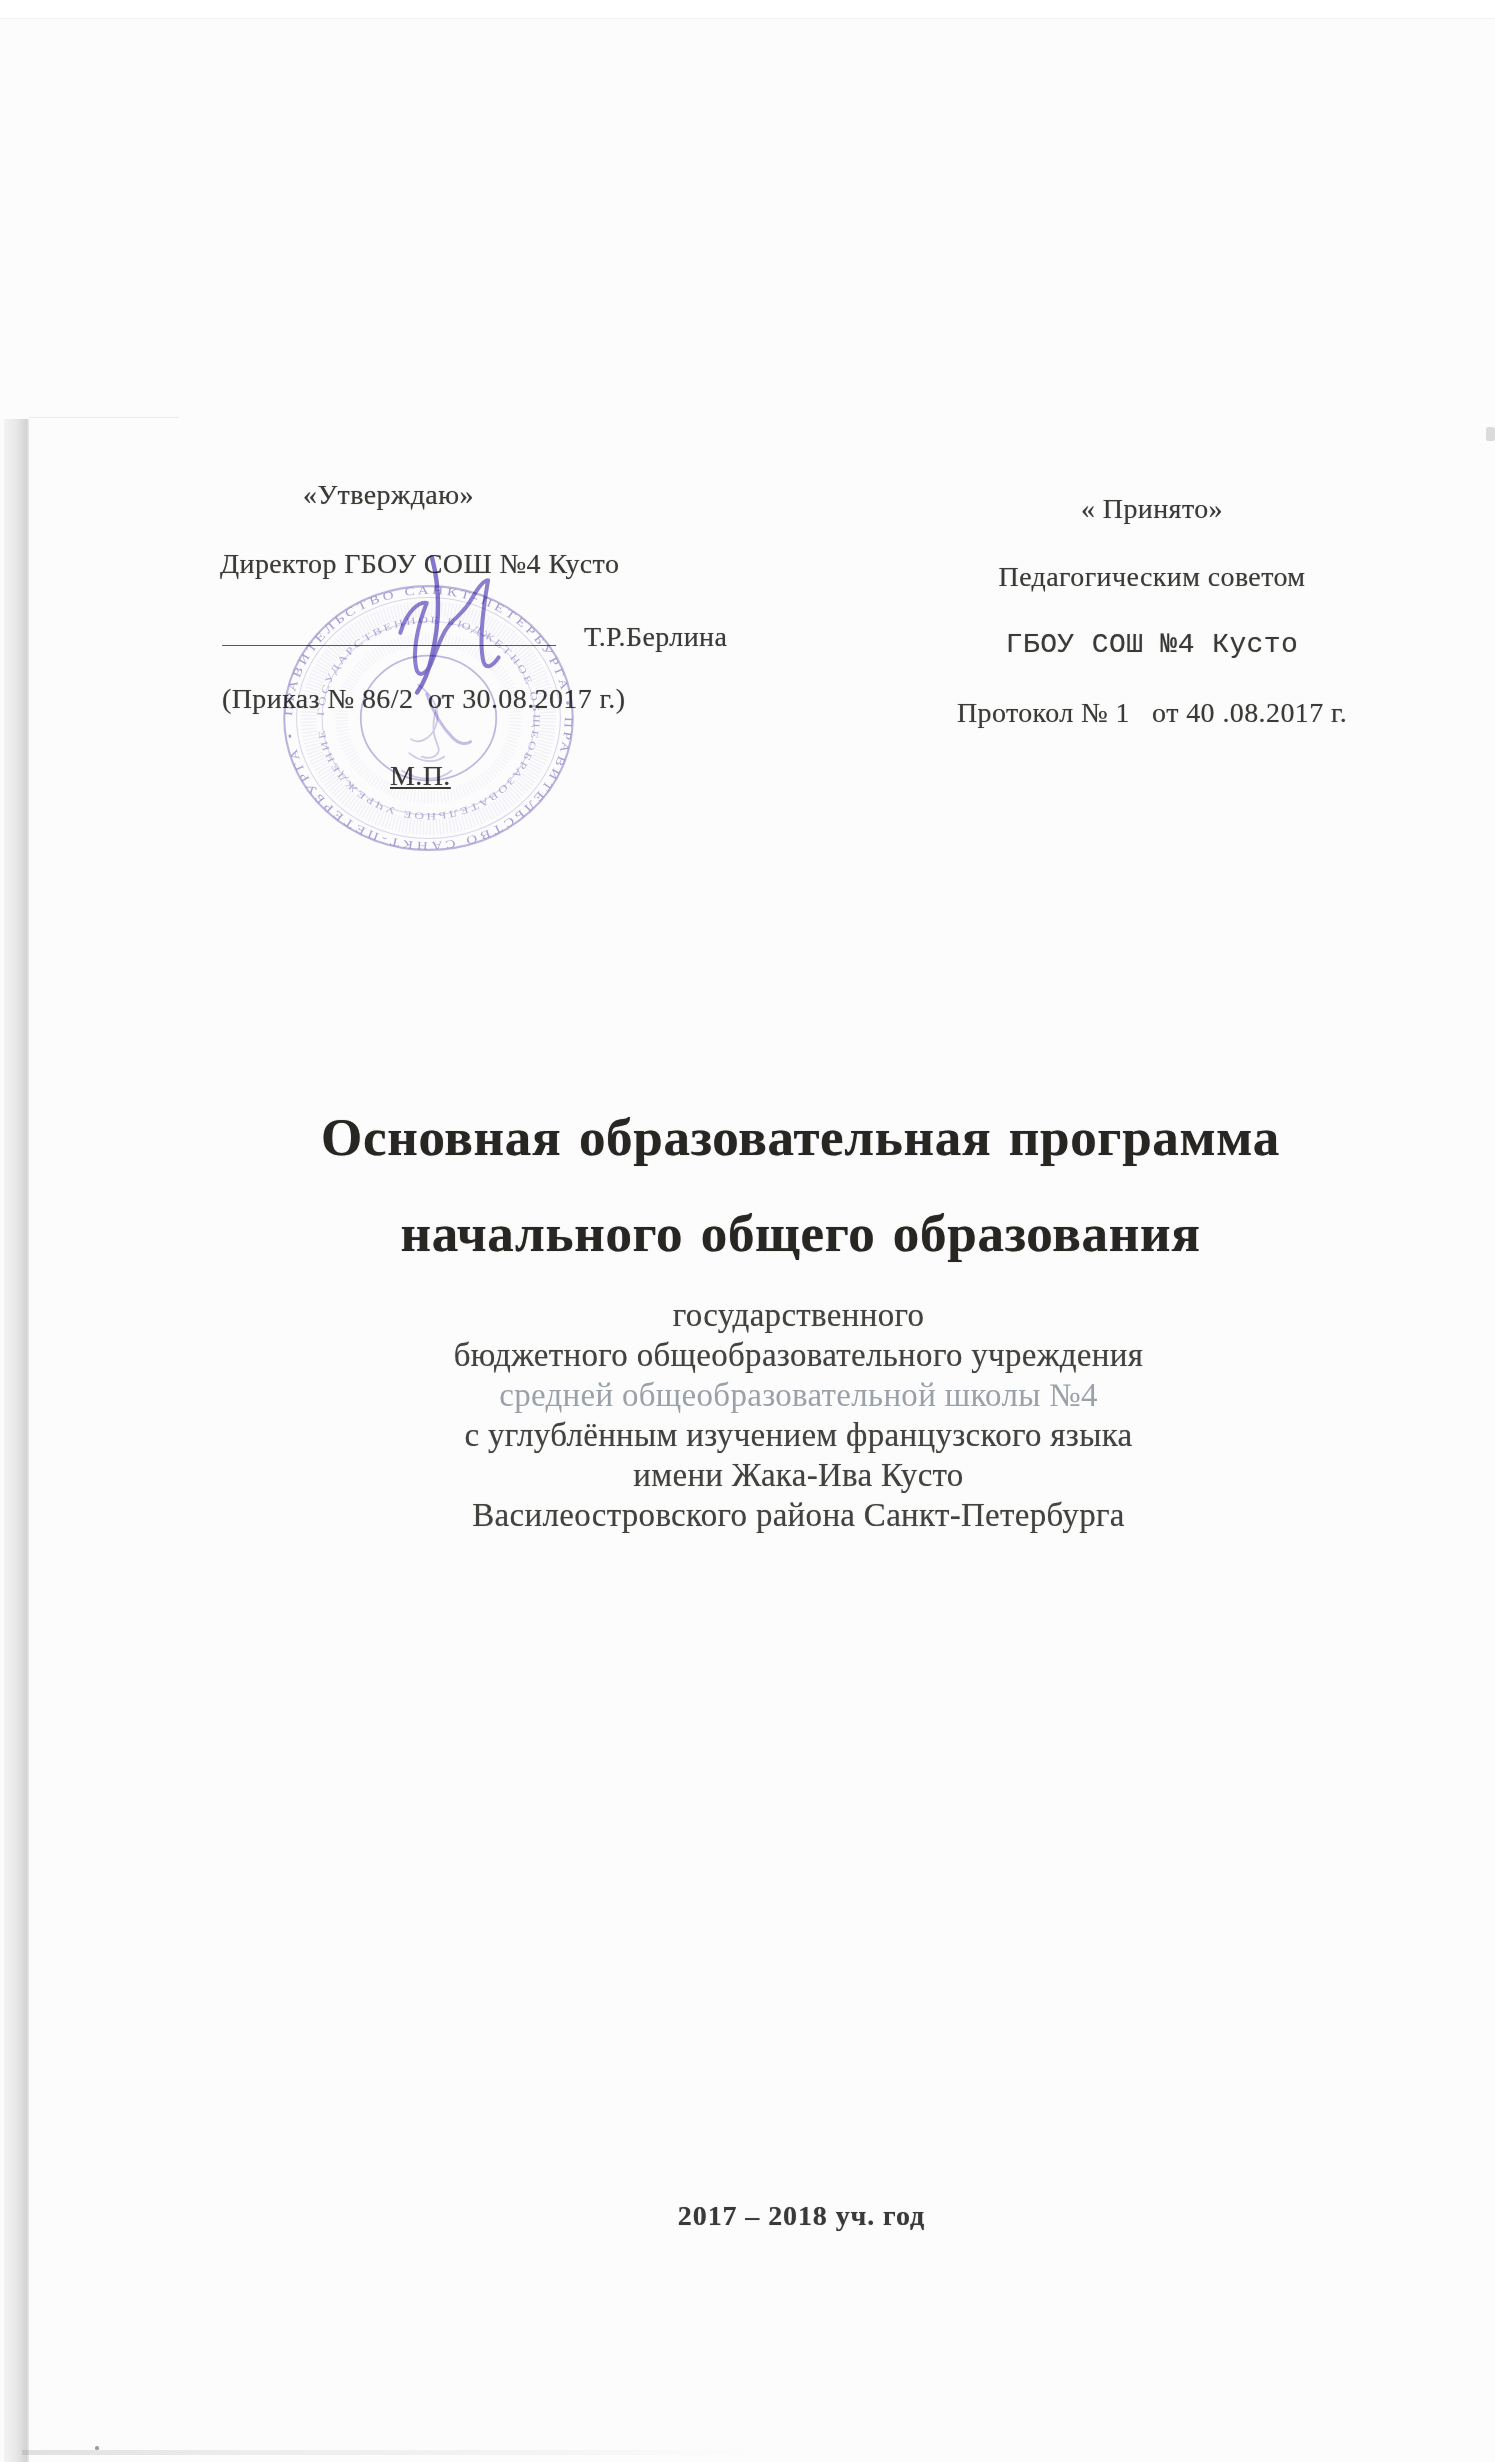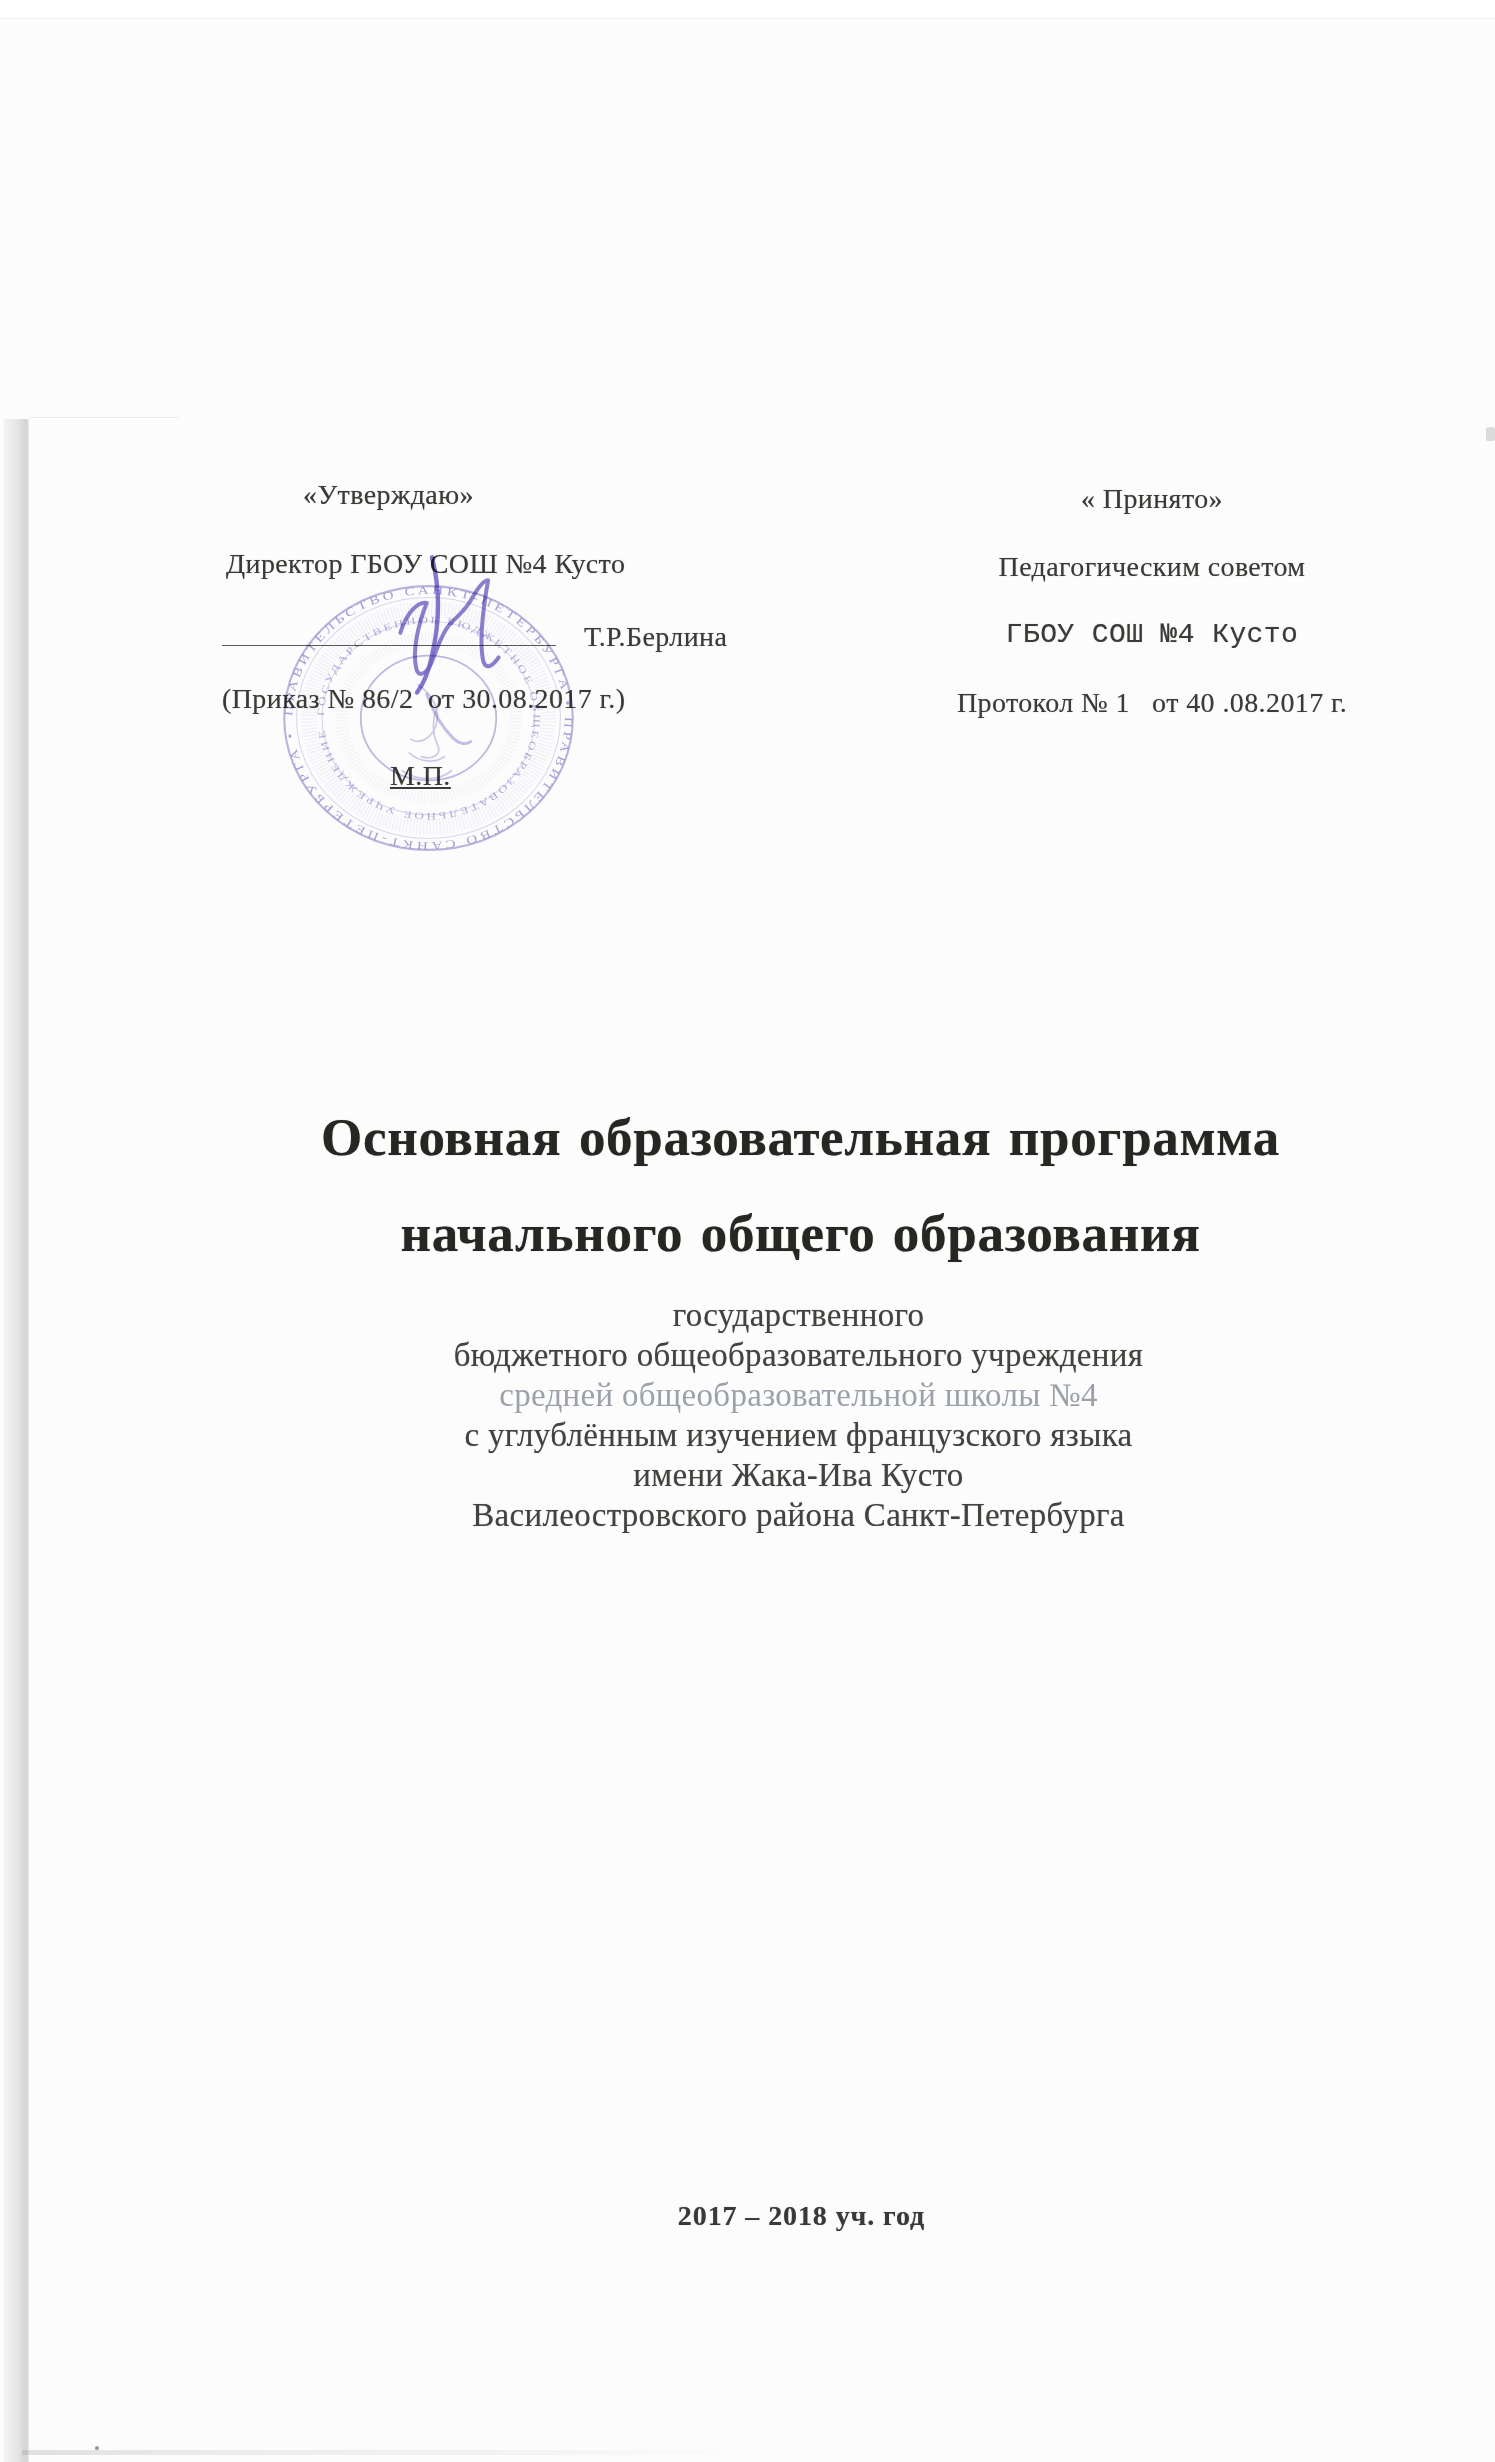--- a/index.html
+++ b/index.html
@@ -21,21 +21,21 @@
     position:absolute;left:4.4px;top:419px;width:24.6px;height:2044px;
     background:linear-gradient(to right,#f3f3f3 0%,#e7e7e7 50%,#d3d3d3 90%,#eaeaea 100%);
   }
   .corner-line{position:absolute;left:29px;top:417px;width:150px;height:0.9px;background:#ebebeb;}
   .tr-corner-smudge{position:absolute;left:1486px;top:427px;width:8.8px;height:14px;background:#cdcdcd;opacity:.7;border-radius:2.6px;}
   .bottom-smudge{position:absolute;left:22px;top:2450px;width:730px;height:5.3px;
     background:linear-gradient(to right,#8a8a8a,#bdbdbd 30%,#d9d9d9 70%,transparent);opacity:.25;}
   .speck{position:absolute;left:95px;top:2446px;width:4.4px;height:3.5px;background:#4a4a4a;border-radius:50%;opacity:.55;}
 
   .right-col{position:absolute;left:910px;width:484px;text-align:center;}
-  .right-col .row{position:relative;white-space:pre;line-height:1;margin:0;}
+  .right-col .row{position:relative;white-space:pre;line-height:1;margin:10px;}
 
   .sig-line{position:absolute;left:222px;top:645px;width:334px;height:0;border-top:1.8px solid rgba(62,60,56,.85);}
 
   .title-line{
     position:absolute;left:97px;width:1407px;text-align:center;
     font-size:53px;font-weight:bold;color:#282623;letter-spacing:0.7px;word-spacing:3.5px;
     text-shadow:0 0 0.9px rgba(45,43,40,.6);white-space:pre;line-height:1;
   }
   .subtitle{
     position:absolute;left:95px;top:1295px;width:1407px;text-align:center;
@@ -56,21 +56,21 @@
 <body>
 
 <div class="top-white-band"></div>
 <div class="left-edge"></div>
 <div class="corner-line"></div>
 <div class="tr-corner-smudge"></div>
 <div class="bottom-smudge"></div>
 <div class="speck"></div>
 
 <div class="abs scan-text small" style="left:303px;top:481px;">«Утверждаю»</div>
-<div class="abs scan-text small" style="left:226px;top:550px;">Директор ГБОУ СОШ №4 Кусто</div>
+<div class="abs scan-text small" style="left:220px;top:550px;">Директор ГБОУ СОШ №4 Кусто</div>
 <div class="sig-line"></div>
 <div class="abs scan-text small" style="left:584px;top:623px;">Т.Р.Берлина</div>
 <div class="abs scan-text small" style="left:222px;top:685px;">(Приказ № 86/2  от 30.08.2017 г.)</div>
 <div class="abs scan-text small" style="left:390px;top:762px;text-decoration:underline;">М.П.</div>
 
 <div class="right-col scan-text small" style="top:485px;">
   <div class="row" style="margin-bottom:40px;">« Принято»</div>
   <div class="row" style="margin-bottom:40px;">Педагогическим советом</div>
   <div class="row" style="margin-bottom:40px;font-family:Liberation Mono, monospace;">ГБОУ СОШ №4 Кусто</div>
   <div class="row">Протокол № 1   от 40 .08.2017 г.</div>

